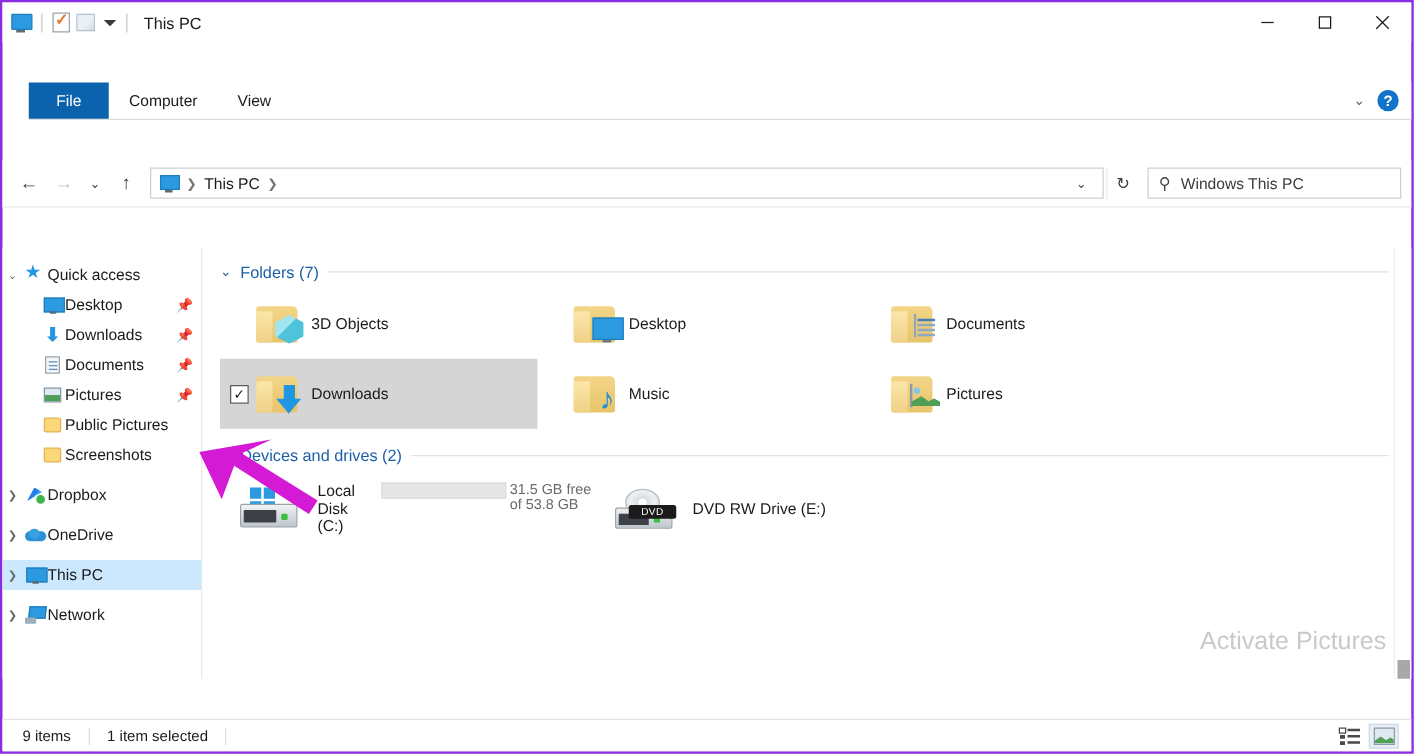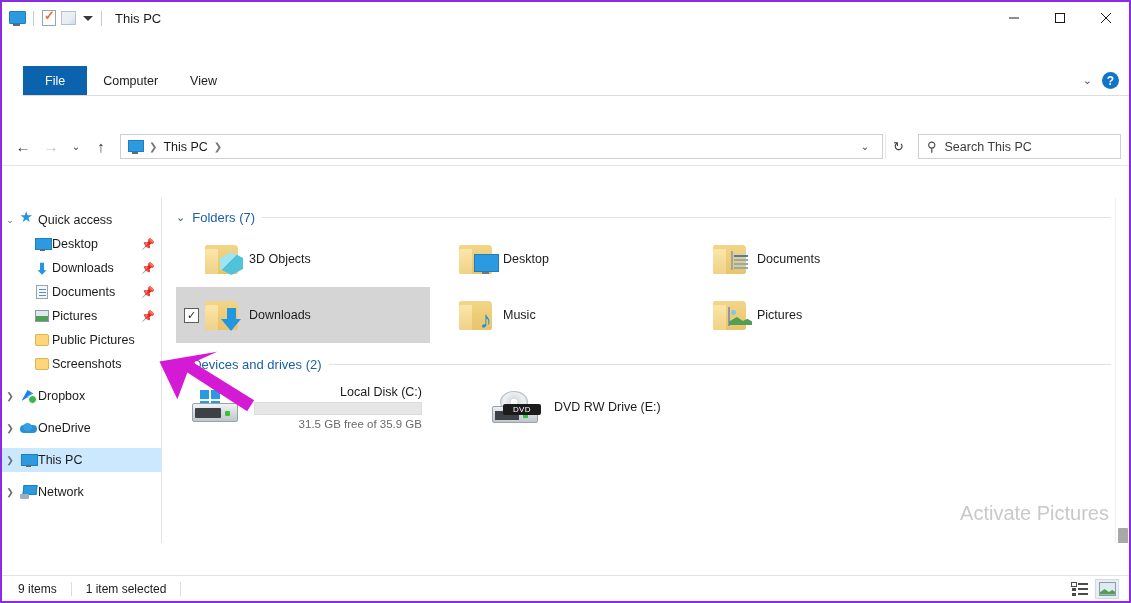--- a/index.html
+++ b/index.html
@@ -406,21 +406,21 @@
   .dvd .led {
     position: absolute; left: 31px; bottom: 5px;
     width: 5px; height: 5px; background: #38c23c;
   }
   .dvd .tag {
     position: absolute; left: 11px; top: 13px;
     background: #1b1b1b; color: #fff; font-size: 8px;
     padding: 1px 10px; border-radius: 2px; letter-spacing: .3px;
     font-family: "Liberation Sans", sans-serif;
   }
-  .drive-info { display: flex; flex-direction: column; gap: 3px; text-align: right; }
+  .drive-info { display: flex; flex-direction: row; gap: 3px; }
   .drive-name { font-size: 12.5px; color: #1b1b1b; }
   .bar-track {
     width: 168px; height: 13px; background: #e6e6e6; border: 1px solid #dcdcdc;
   }
   .bar-fill { height: 100%; background: #2b95d6; }
   .drive-free { font-size: 11.5px; color: #6a6a6a; }
 
   
   .vscroll {
     position: absolute; right: 0; top: 0; bottom: 0;
@@ -537,21 +537,21 @@
       <span class="crumb-sep">❯</span>
       <span class="crumb-txt">This PC</span>
       <span class="crumb-sep">❯</span>
       <span style="flex:1"></span>
       <span class="addr-drop">⌄</span>
     </div>
     <div class="refresh">↻</div>
 
     <div class="searchbox">
       <span class="search-glyph">⚲</span>
-      <span class="search-ph">Search This PC</span>
+      <span class="search-ph">Windows This PC</span>
     </div>
   </div>
 
   <div class="body">
 
     <div class="sidebar">
 
       <div class="nav-row lvl1">
         <span class="nav-exp">⌄</span>
         <span class="nav-ico">
@@ -757,21 +757,21 @@
               <span class="box"></span>
                 <span class="slot"></span>
                 <span class="led"></span>
             </span>
           </span>
           <span class="drive-info">
             <span class="drive-name">Local Disk (C:)</span>
             <span class="bar-track">
               <span class="bar-fill" id="cbar" style="width: 53%; background: rgb(43, 149, 214);"></span>
             </span>
-            <span class="drive-free">31.5 GB free of 35.9 GB</span>
+            <span class="drive-free">31.5 GB free of 53.8 GB</span>
           </span>
         </div>
 
         <div class="drive-item">
           <span class="drive-ico">
             <span class="dvd">
               <span class="disc"></span>
               <span class="box"></span>
                 <span class="slot"></span>
                 <span class="led"></span>

